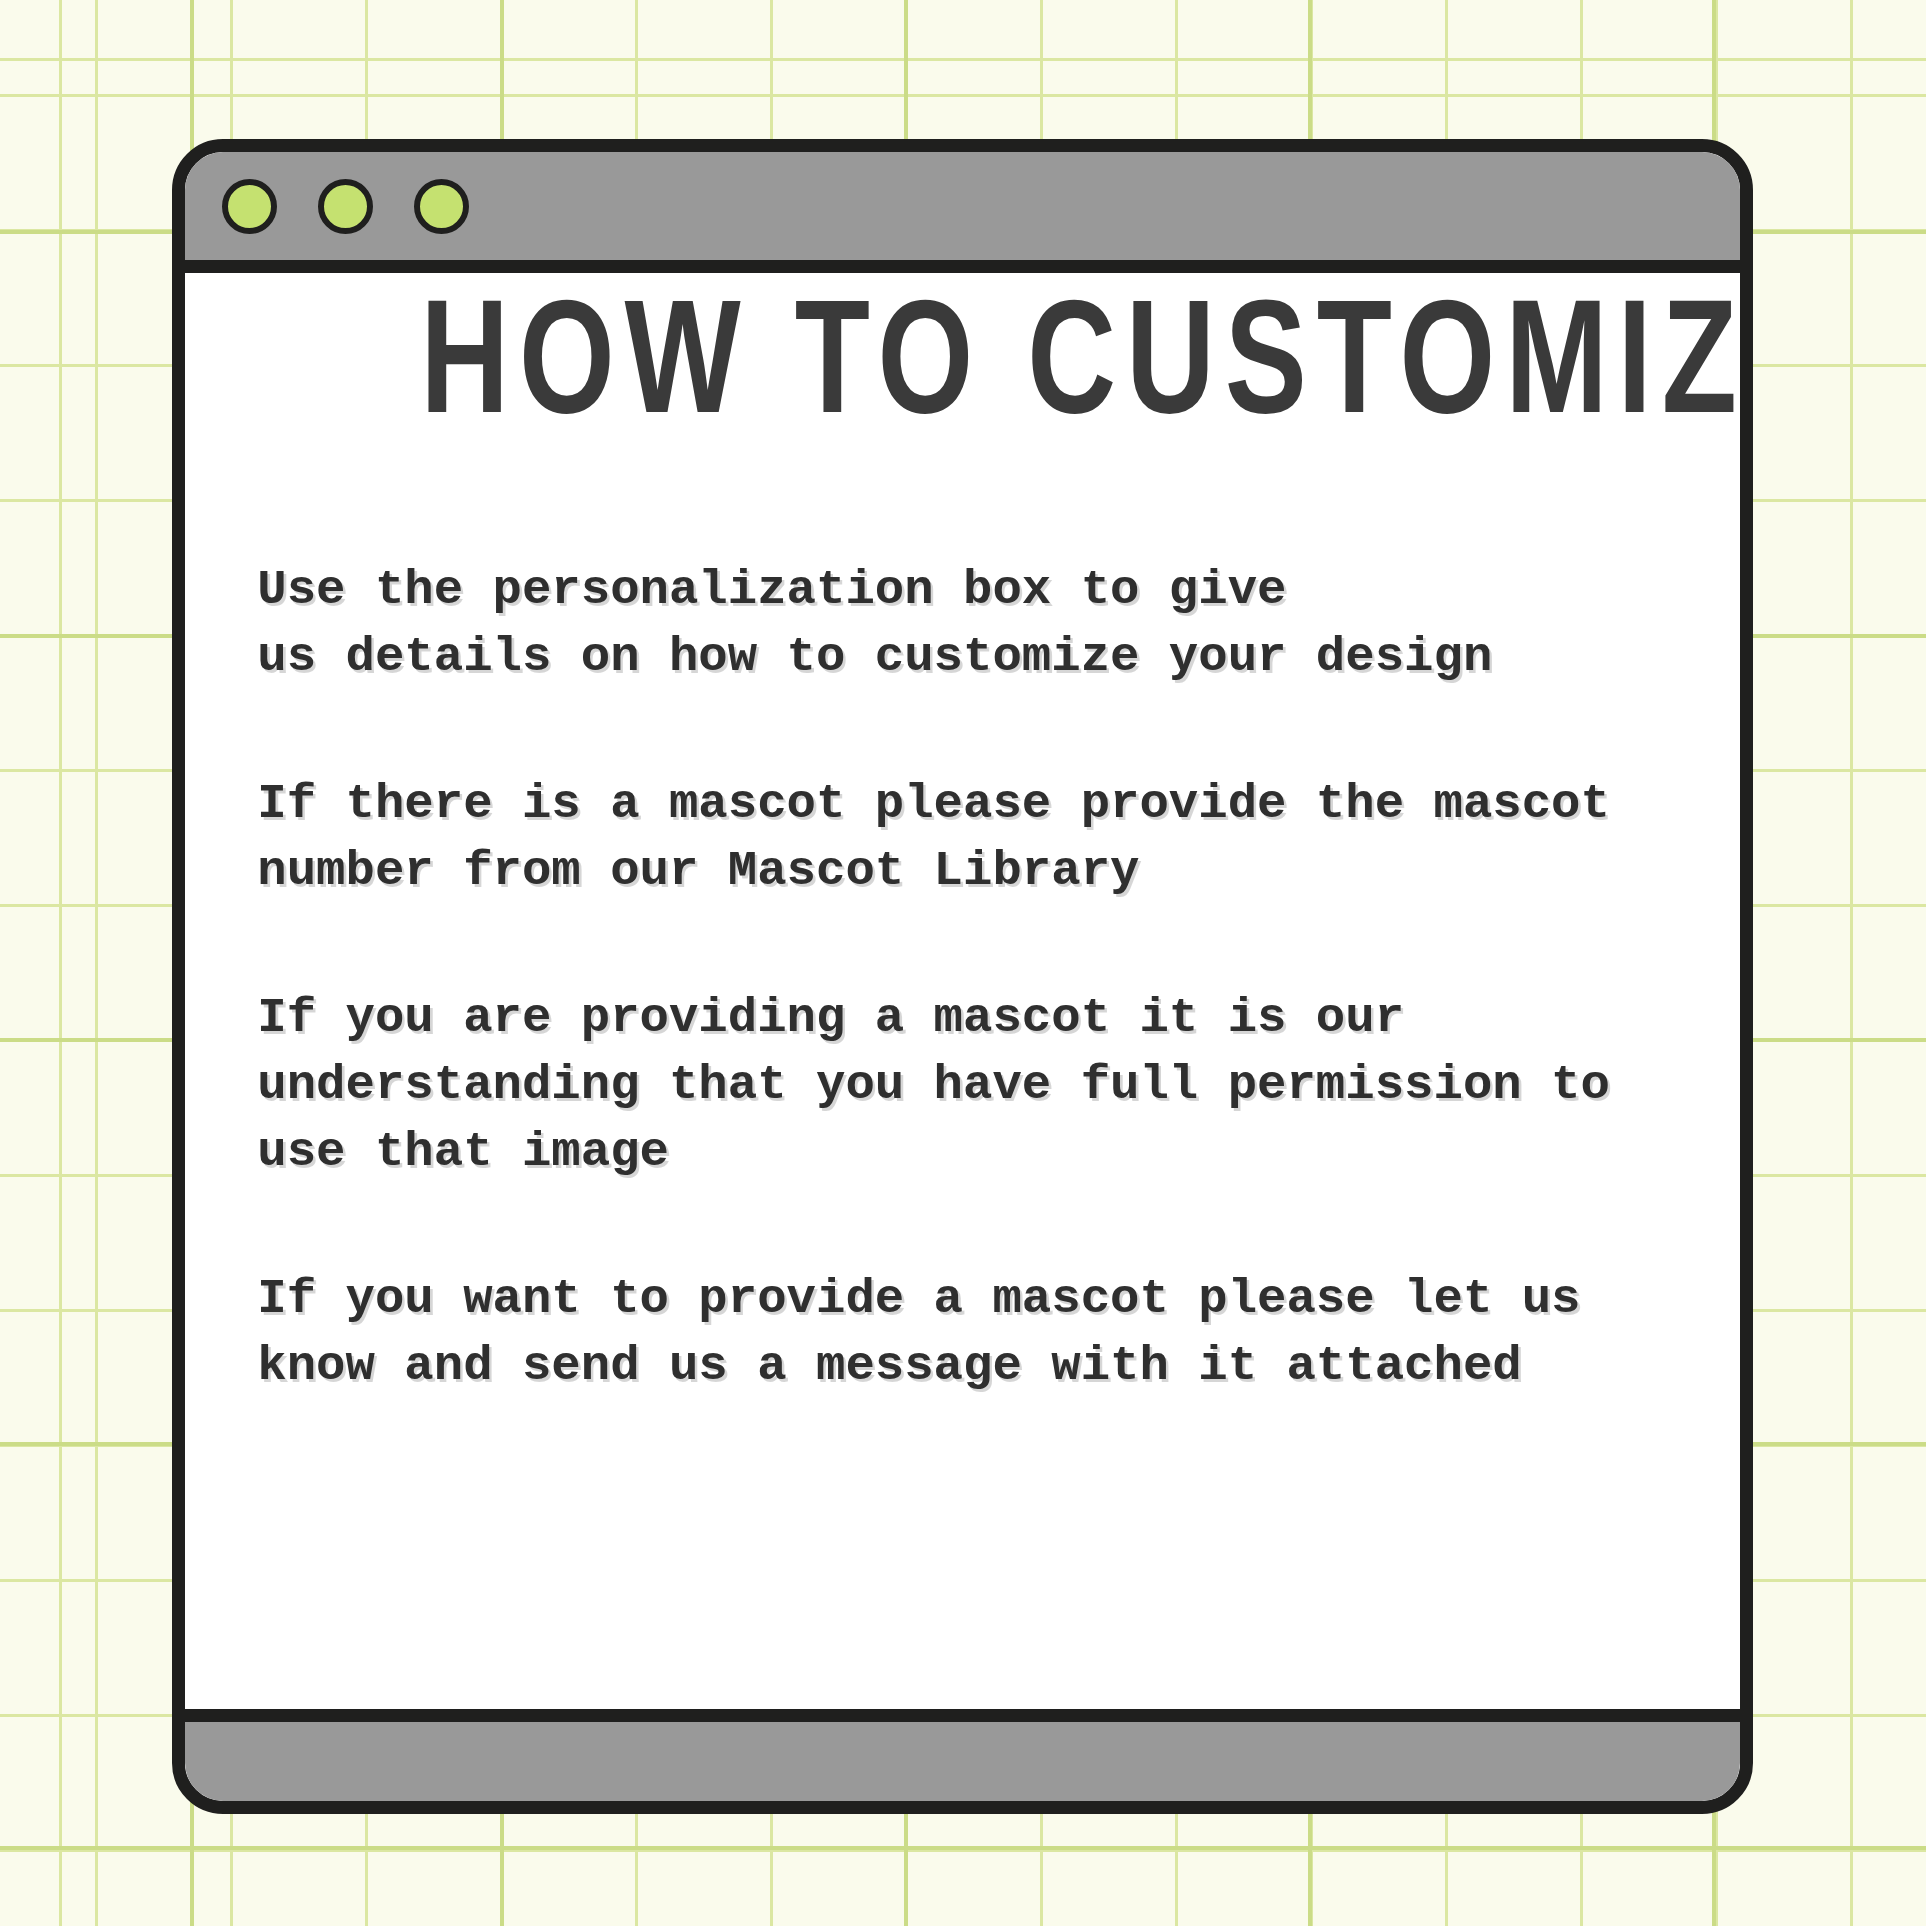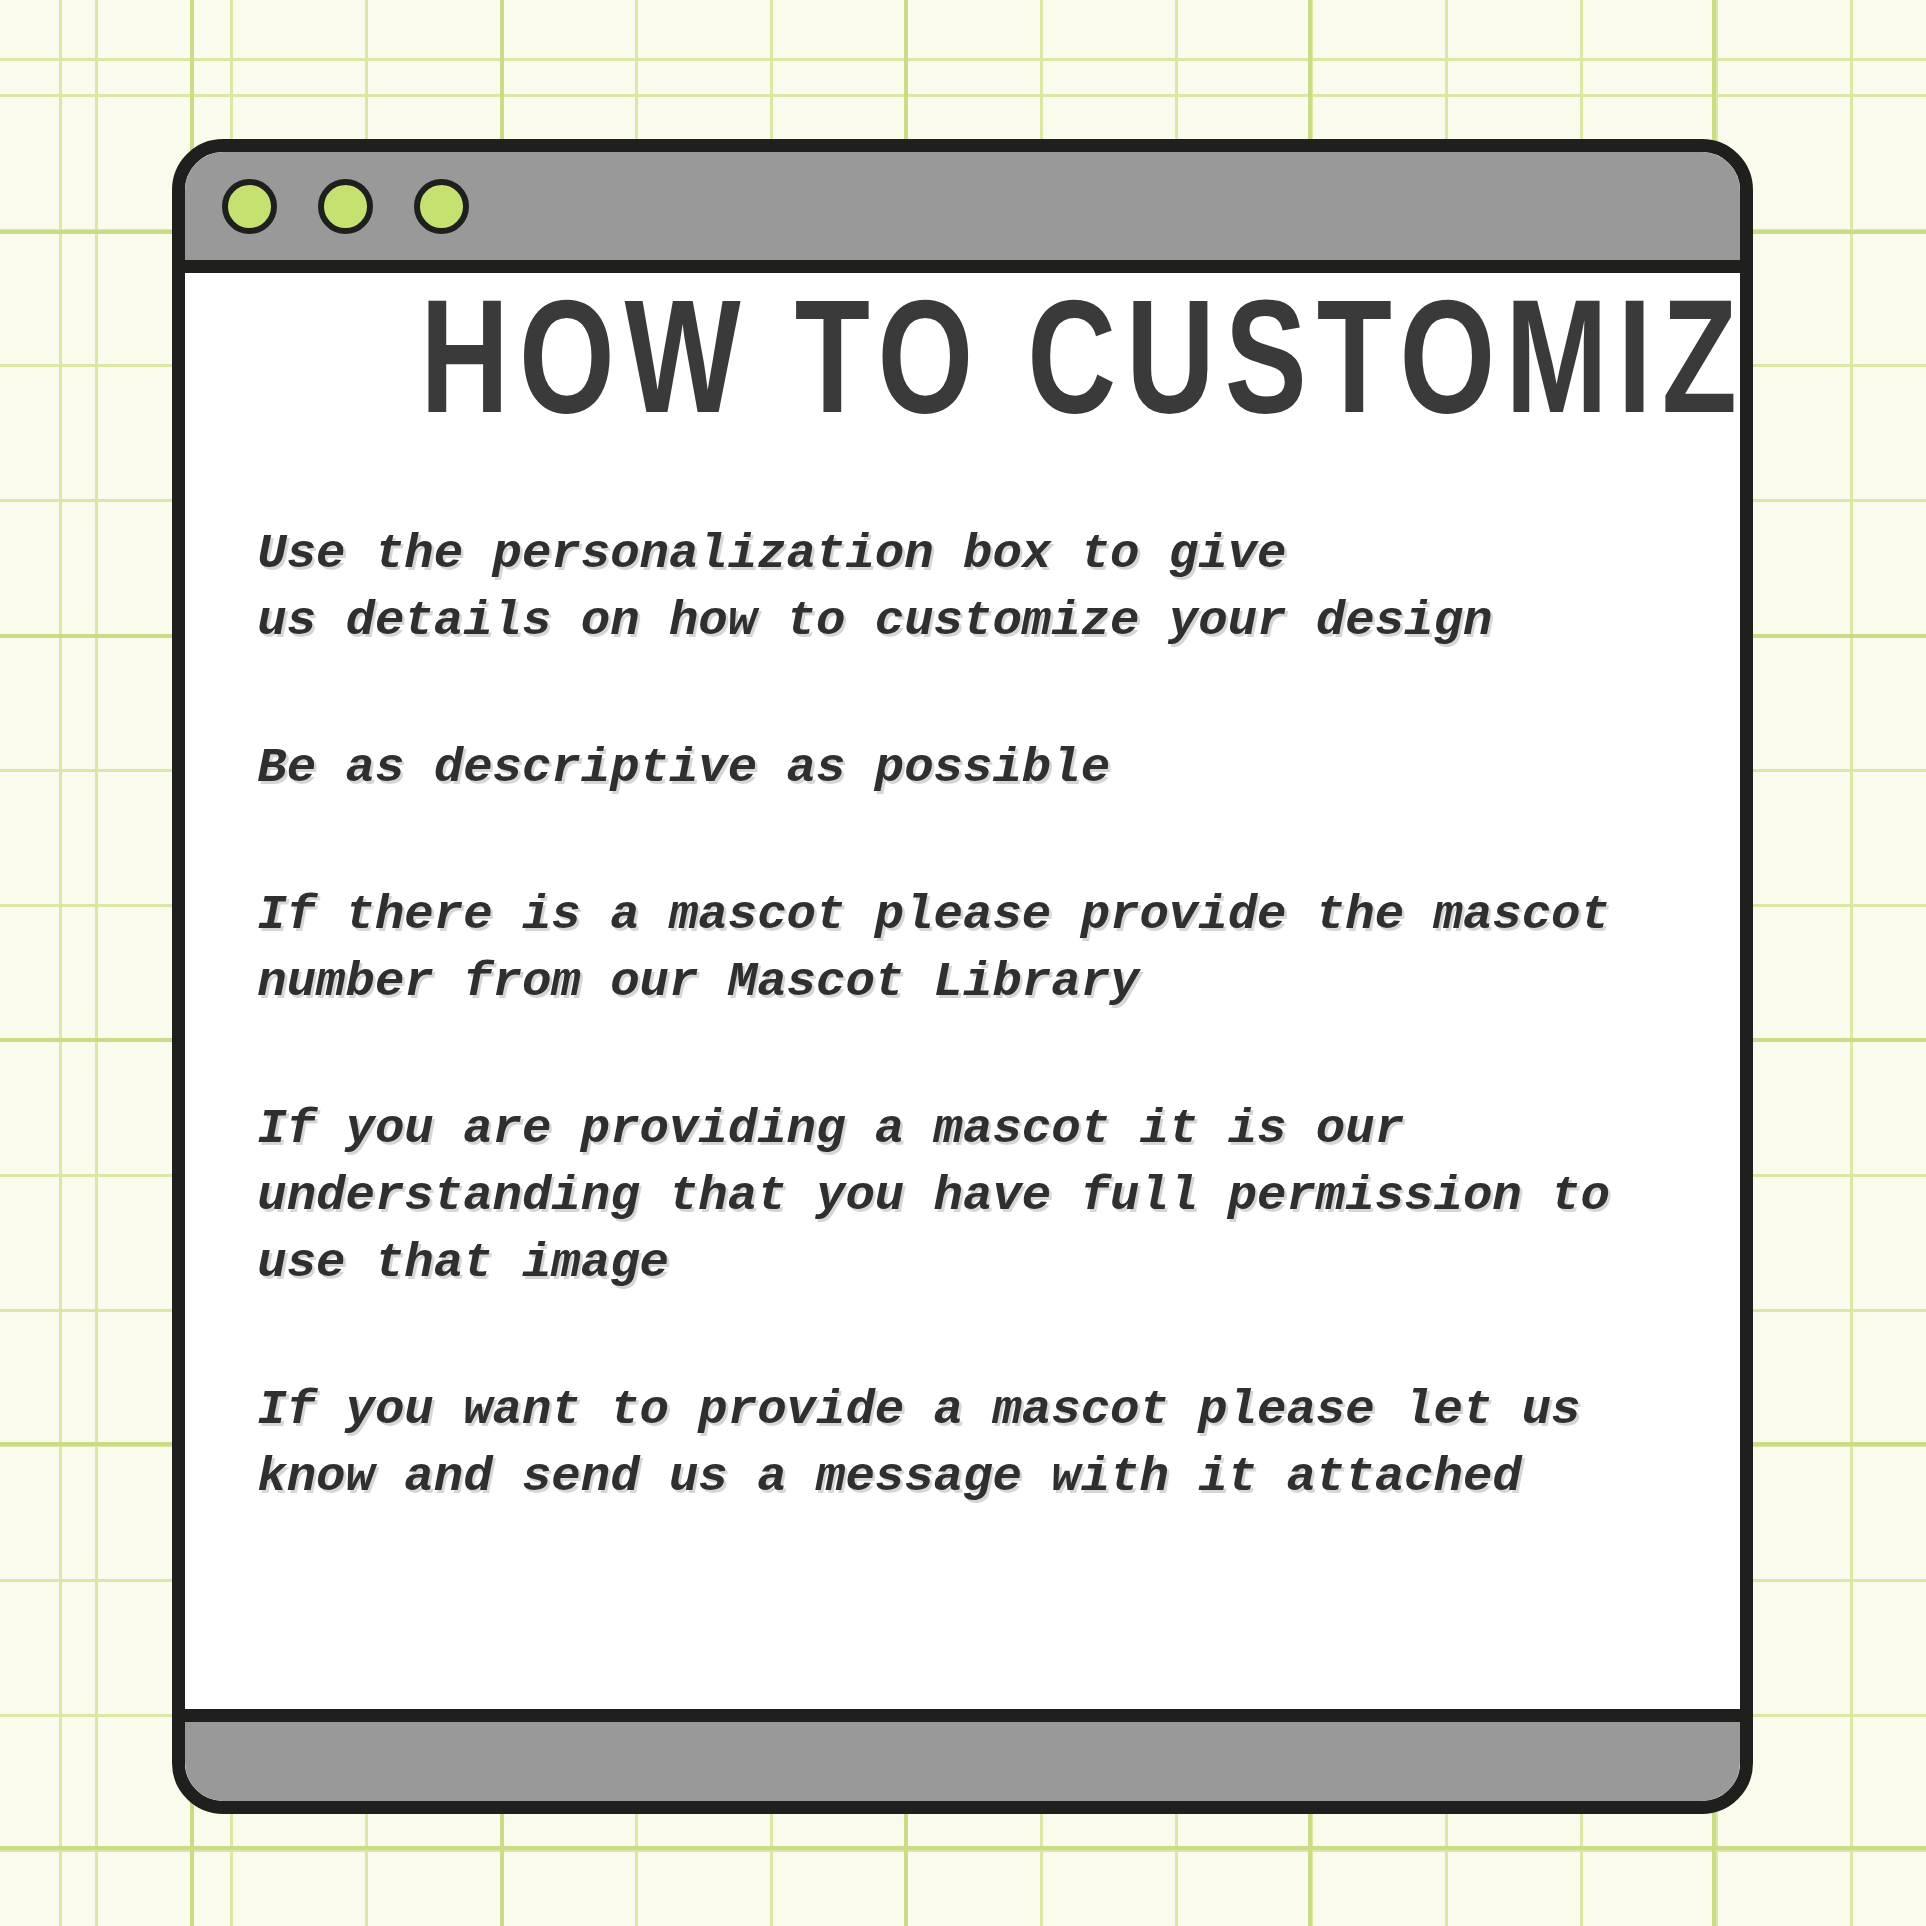--- a/index.html
+++ b/index.html
@@ -72,25 +72,24 @@
     font-family:"Liberation Sans", sans-serif;
     font-weight:700;
     font-size:162px;
     line-height:1.1;
     letter-spacing:0.08em;
     color:var(--title-color);
     transform:scaleX(0.76);
     transform-origin:50% 50%;
   }
   .paragraphs{
-    margin-top:76px;
+    margin-top:112px;
     margin-left:8.3px;
     display:flex;
     flex-direction:column;
-    font-style:italic;
   }
   .paragraphs p{
     font-family:"Liberation Mono","DejaVu Sans Mono", monospace;
     font-weight:700;
     font-size:49px;
     line-height:67px;
     color:var(--text-color);
     white-space:pre-line;
     margin:0 0 80px 0;
     text-shadow:2.6px 3.2px 0 rgba(0,0,0,0.16);
@@ -113,21 +112,20 @@
       <span class="dot"></span>
       <span class="dot"></span>
       <span class="dot"></span>
     </div>
 
     <div class="content">
       <h1 class="title">HOW TO CUSTOMIZE</h1>
       <div class="paragraphs">
         <p>Use the personalization box to give
 us details on how to customize your design</p>
-        <p>Be as descriptive as possible</p>
         <p>If there is a mascot please provide the mascot
 number from our Mascot Library</p>
         <p>If you are providing a mascot it is our
 understanding that you have full permission to
 use that image</p>
         <p>If you want to provide a mascot please let us
 know and send us a message with it attached</p>
       </div>
     </div>
 

